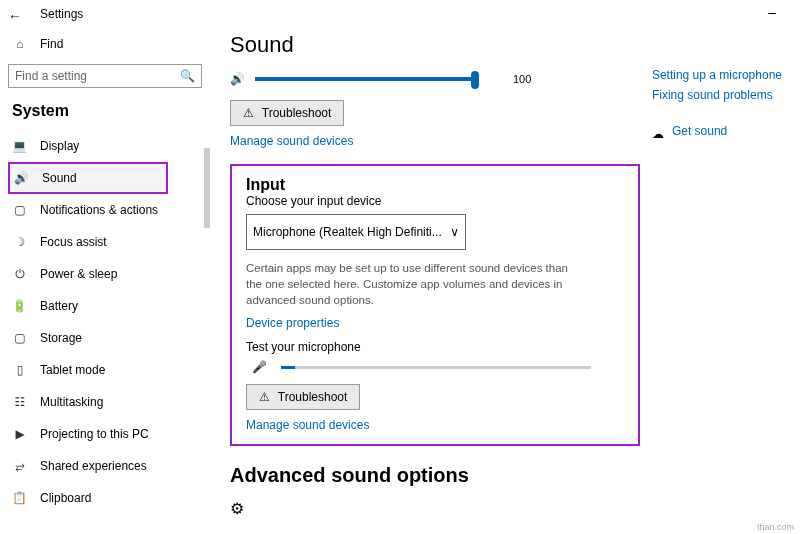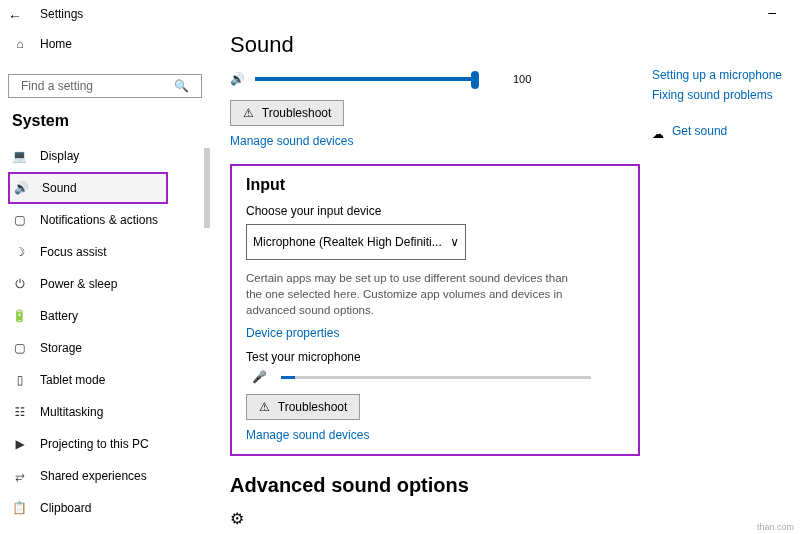--- a/index.html
+++ b/index.html
@@ -35,24 +35,24 @@
     position: absolute;
     right: 0; top: 120px;
     width: 6px; height: 80px;
     background: #ccc;
   }
   .home-row {
     display: flex; align-items: center;
     height: 28px; gap: 12px; padding-left: 4px;
   }
   .search {
-    margin-top: 16px;
+    margin-top: 6px;
     display: flex; align-items: center;
     border: 1px solid #999;
-    height: 24px; padding: 0 12px;
+    height: 24px; padding: 0 6px;
     justify-content: space-between;
     color: #666;
   }
   .section-label {
     font-weight: 600; font-size: 16px;
     margin: 14px 0 10px 4px;
   }
   .nav-item {
     display: flex; align-items: center;
     height: 32px; gap: 12px;
@@ -98,21 +98,21 @@
     padding: 5px 12px; font-size: 12px;
   }
   .link { color: #0067b8; font-size: 12px; display: inline-block; margin-top: 8px; cursor: pointer; }
 
   .input-section {
     border: 2px solid #a020c8;
     margin-top: 16px;
     padding: 10px 14px 12px 14px;
     width: 410px;
   }
-  .subhead { font-size: 16px; font-weight: 600; margin-bottom: 10px; }
+  .subhead { font-size: 16px; font-weight: 600; }
   .label-sm { font-size: 12px; margin-bottom: 6px; }
   .combo {
     border: 1px solid #666; width: 220px; height: 36px;
     display: flex; align-items: center; justify-content: space-between;
     padding: 0 6px; font-size: 12px;
   }
   .desc { font-size: 11.5px; color: #555; margin-top: 10px; line-height: 1.4; max-width: 340px; }
   .mic-bar {
     position: relative; width: 310px; height: 3px;
     background: #ccc; margin-left: 4px;
@@ -132,21 +132,21 @@
 <div class="titlebar">
   <span class="back">←</span>
   <span class="title">Settings</span>
   <span class="min">–</span>
 </div>
 
 <div class="container">
   <div class="sidebar">
     <div class="home-row">
       <span class="nav-icon">⌂</span>
-      <span>Home</span>
+      <span>Find</span>
     </div>
     <div class="search">
       <span>Find a setting</span>
       <span>🔍</span>
     </div>
     <div class="section-label">System</div>
 
     <div class="nav-item">
       <span class="nav-icon">💻</span>
       <span>Display</span>

